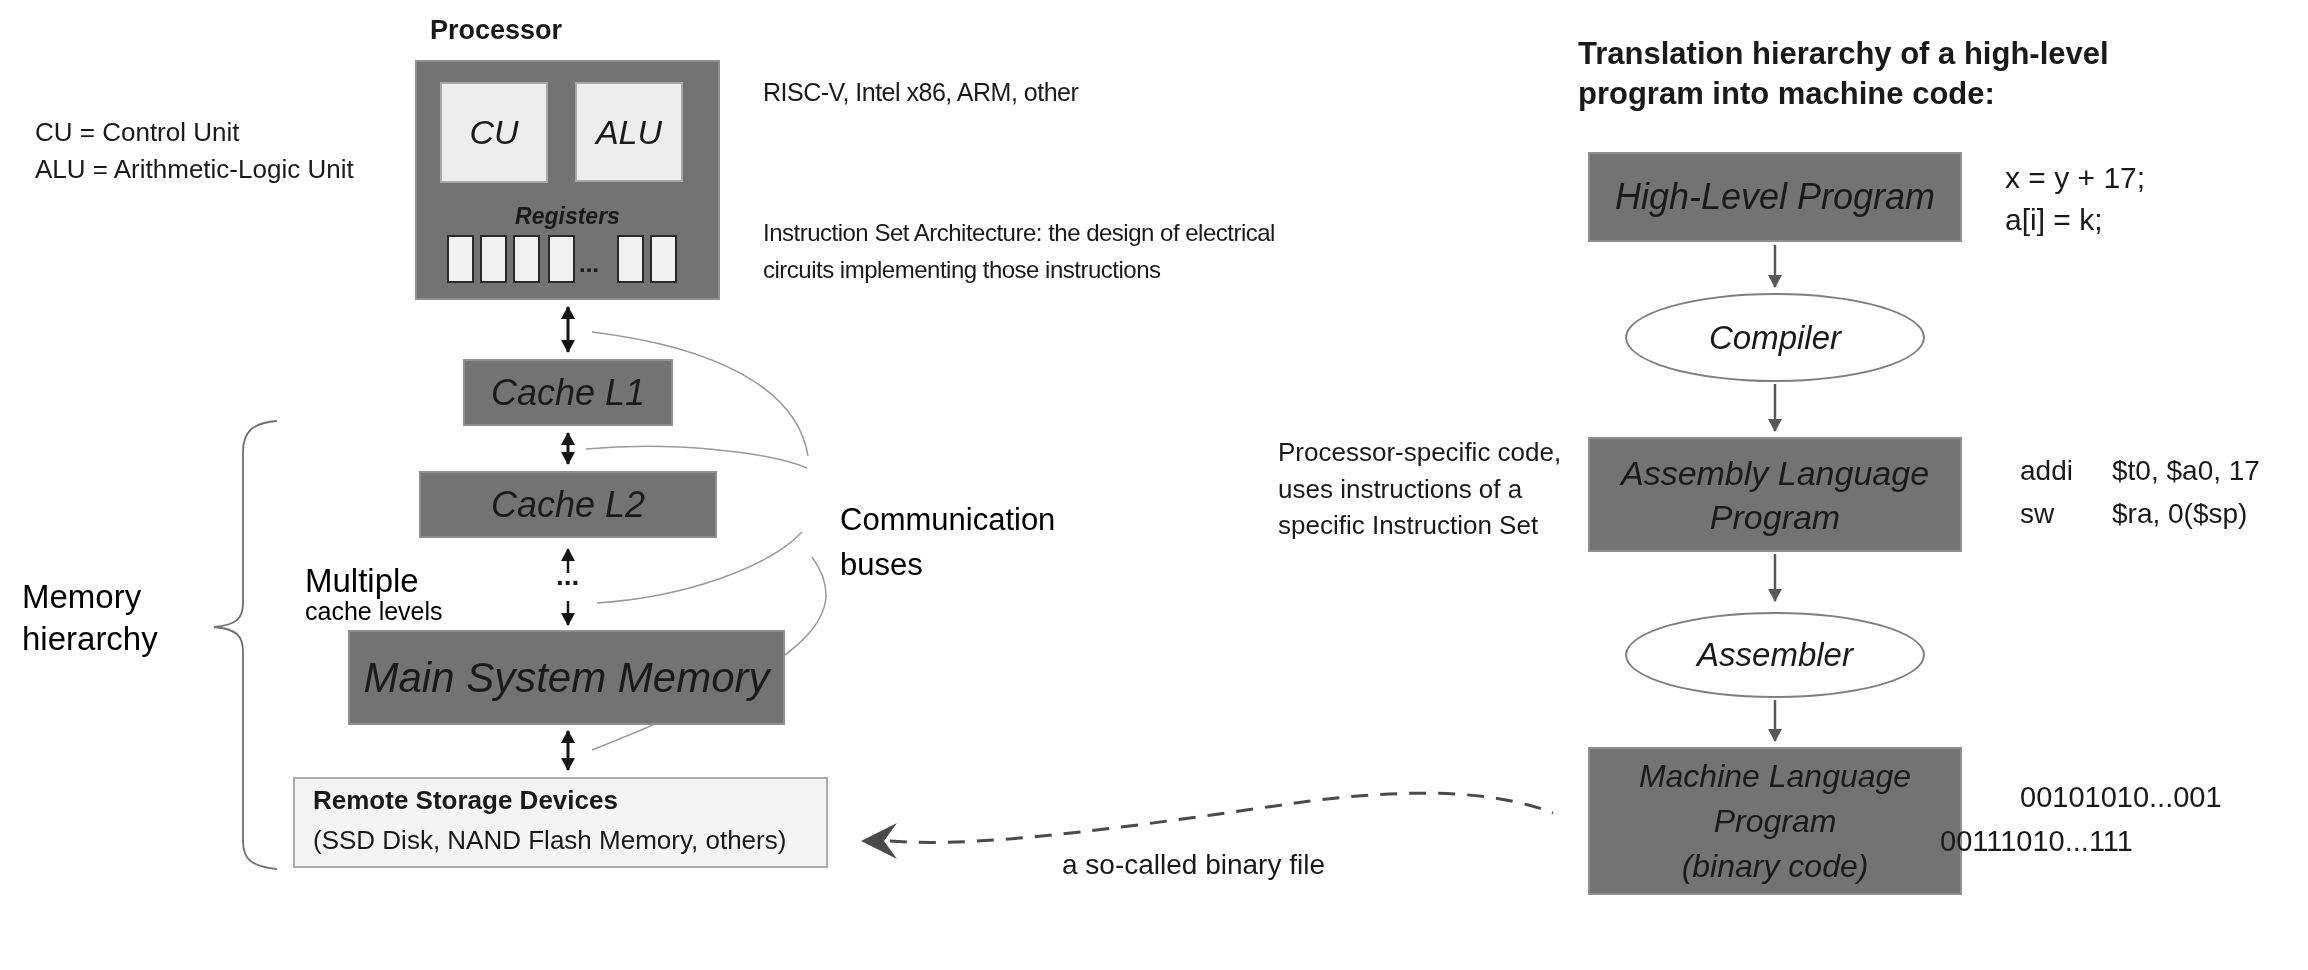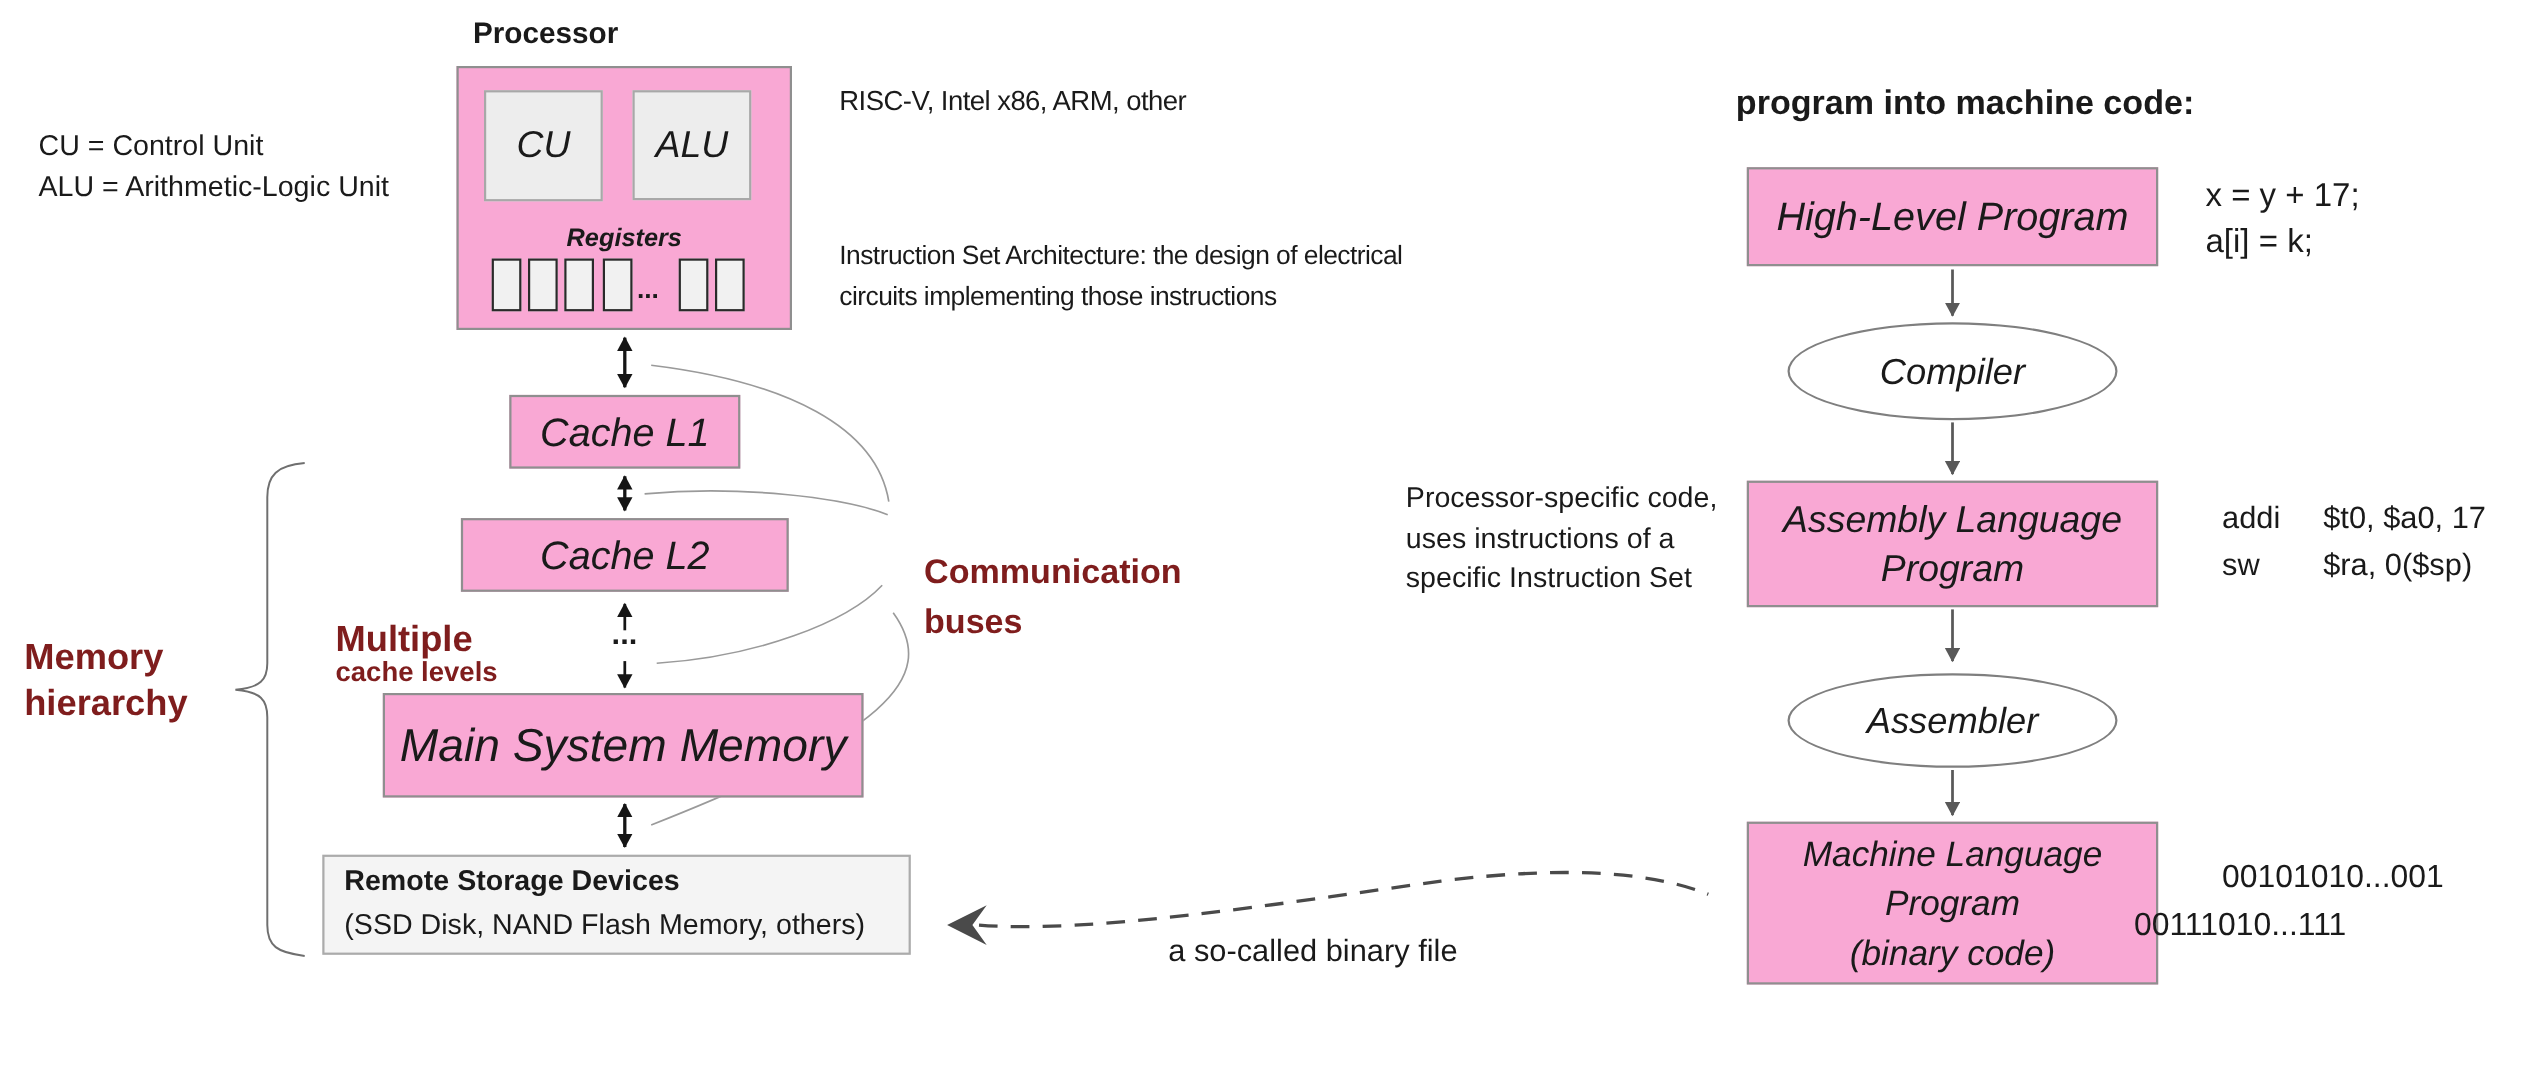--- a/index.html
+++ b/index.html
@@ -2,25 +2,25 @@
 <html><head>
 <meta charset="utf-8">
 <style>
   html,body{margin:0;padding:0;background:#ffffff;}
   .canvas{
     position:relative;width:2308px;height:970px;background:#ffffff;
     font-family:"Liberation Sans",sans-serif;color:#1a1a1a;overflow:hidden;
   }
   .abs{position:absolute;line-height:1.15;white-space:nowrap;}
   .center{display:flex;align-items:center;justify-content:center;text-align:center;font-style:italic;}
-  .box{position:absolute;background:#f9a8d4;border:2.5px solid #8f8f8f;box-sizing:border-box;}
+  .box{position:absolute;background:#737373;border:2.5px solid #8f8f8f;box-sizing:border-box;}
   .innerbox{position:absolute;background:#ededed;border:2px solid #a8a8a8;box-sizing:border-box;}
   .reg{position:absolute;width:27px;height:48px;background:#f1f1f1;border:2.5px solid #2a2a2a;box-sizing:border-box;}
   .ellipse{position:absolute;background:#ffffff;border:2.5px solid #7f7f7f;border-radius:50%;box-sizing:border-box;}
-  .gray{color:#7f1d1d;font-weight:bold;}
+  .gray{color:#000000;}
   .bold{font-weight:bold;}
   .cond{letter-spacing:-0.5px;}
   svg.layer{position:absolute;left:0;top:0;z-index:0;}
   .txt{z-index:2;}
   .boxz{z-index:1;}
 </style>
 </head>
 <body>
 
 <div class="canvas">
@@ -95,20 +95,21 @@
 
   <div class="box boxz" style="left:293px;top:777px;width:535px;height:91px;background:#f4f4f4;border-color:#ababab;border-width:2px;"></div>
   <div class="abs txt bold" style="left:313px;top:786px;font-size:26px;">Remote Storage Devices</div>
   <div class="abs txt" style="left:313px;top:826px;font-size:26px;">(SSD Disk, NAND Flash Memory, others)</div>
 
   <div class="abs txt gray" style="left:840px;top:502px;font-size:31px;">Communication</div>
   <div class="abs txt gray" style="left:840px;top:547px;font-size:31px;">buses</div>
 
   <div class="abs txt" style="left:1062px;top:849px;font-size:28px;">a so-called binary file</div>
 
+  <div class="abs txt bold" style="left:1578px;top:36px;font-size:31px;">Translation hierarchy of a high-level</div>
   <div class="abs txt bold" style="left:1578px;top:76px;font-size:31px;">program into machine code:</div>
 
   <div class="box boxz center" style="left:1588px;top:152px;width:374px;height:90px;font-size:36px;">High-Level Program</div>
 
   <div class="ellipse boxz center" style="left:1625px;top:293px;width:300px;height:89px;font-size:33px;">Compiler</div>
 
   <div class="box boxz center" style="left:1588px;top:437px;width:374px;height:115px;">
     <div style="font-size:34px;line-height:44px;">
       <div>Assembly Language</div>
       <div>Program</div>

